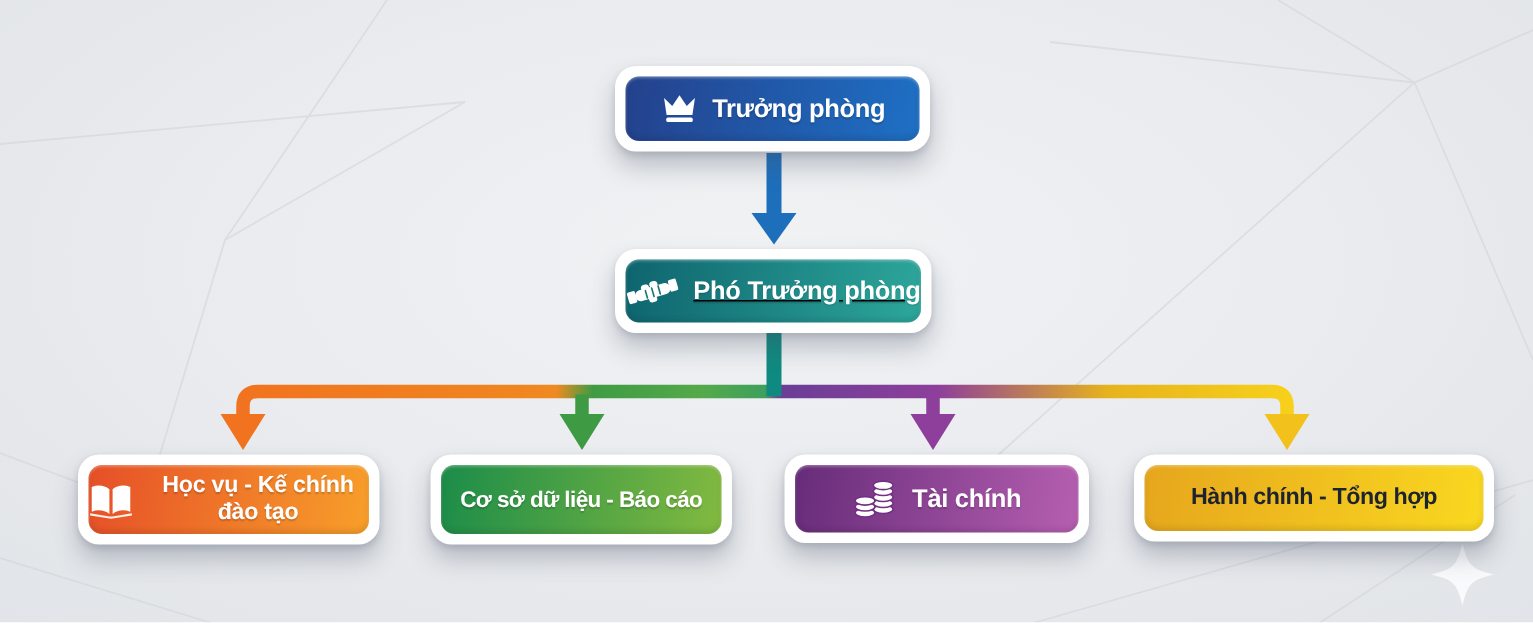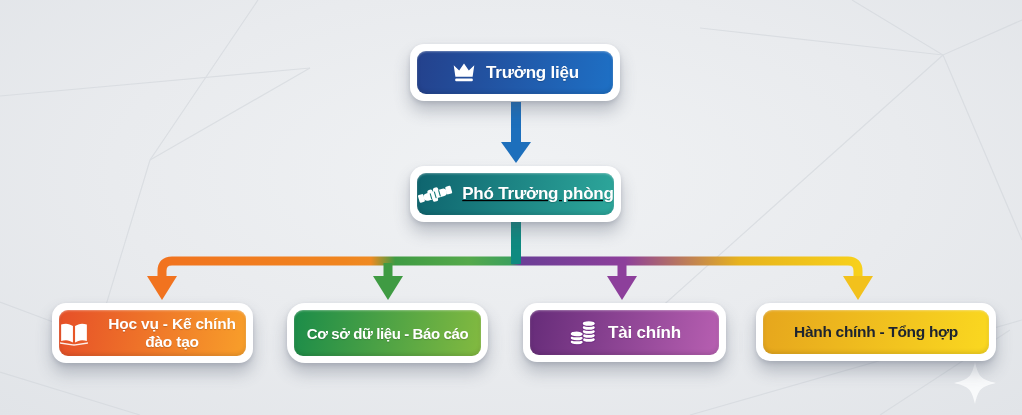--- a/index.html
+++ b/index.html
@@ -37,21 +37,21 @@
   .g-blue   { background:linear-gradient(100deg,#24418c 0%,#1e70c5 100%); }
   .g-teal   { background:linear-gradient(100deg,#0e646e 0%,#2da79b 100%); }
   .g-orange { background:linear-gradient(100deg,#e64f28 0%,#f89f2a 100%); }
   .g-green  { background:linear-gradient(100deg,#1b8c49 0%,#83ba40 100%); }
   .g-purple { background:linear-gradient(100deg,#662c79 0%,#b75fb1 100%); }
   .g-yellow { background:linear-gradient(100deg,#e6a61d 0%,#fad820 100%); }
 
   .n-top  { left:410px; top:44px;  width:210px; height:57px; }
   .n-mid  { left:410px; top:166px; width:211px; height:56px;text-decoration:underline; }
   .n-b1   { left:52px;  top:303px; width:201px; height:60px; }
-  .n-b2   { left:287px; top:303px; width:201px; height:60px;border-radius:18px; }
+  .n-b2   { left:287px; top:303px; width:201px; height:60px; }
   .n-b3   { left:523px; top:303px; width:203px; height:59px; }
   .n-b4   { left:756px; top:303px; width:240px; height:58px; }
 
   .n-b1 .label { white-space:normal; max-width:152px; font-size:15.5px; line-height:1.18; text-align:center; }
   .n-b2 .label { font-size:15px; letter-spacing:-0.4px; }
   .n-b4 .label { color:#1d2430; font-size:15.5px; letter-spacing:-0.3px; text-shadow:none; }
 
   .icon { display:flex; align-items:center; justify-content:center; flex:0 0 auto; }
 </style>
 </head>
@@ -110,21 +110,21 @@
   </svg>
 
   <div class="frame n-top">
     <div class="inner g-blue">
       <span class="icon">
         <svg width="26" height="21" viewBox="0 0 24 20" fill="#ffffff">
           <path d="M2.2,3.2 L7.4,8.2 L12,1.4 L16.6,8.2 L21.8,3.2 L20.2,14 L3.8,14 Z"></path>
           <rect x="3.6" y="15.6" width="16.8" height="2.8" rx="1"></rect>
         </svg>
       </span>
-      <span class="label">Trưởng liệu</span>
+      <span class="label">Trưởng phòng</span>
     </div>
   </div>
 
   <div class="frame n-mid">
     <div class="inner g-teal">
       <span class="icon">
         <svg width="36" height="24" viewBox="0 0 36 24" fill="#ffffff">
           <g transform="rotate(-16 18 12)">
             <rect x="1" y="8.5" width="5.5" height="8" rx="1.2"></rect>
             <rect x="29.5" y="8" width="5.5" height="8" rx="1.2"></rect>

